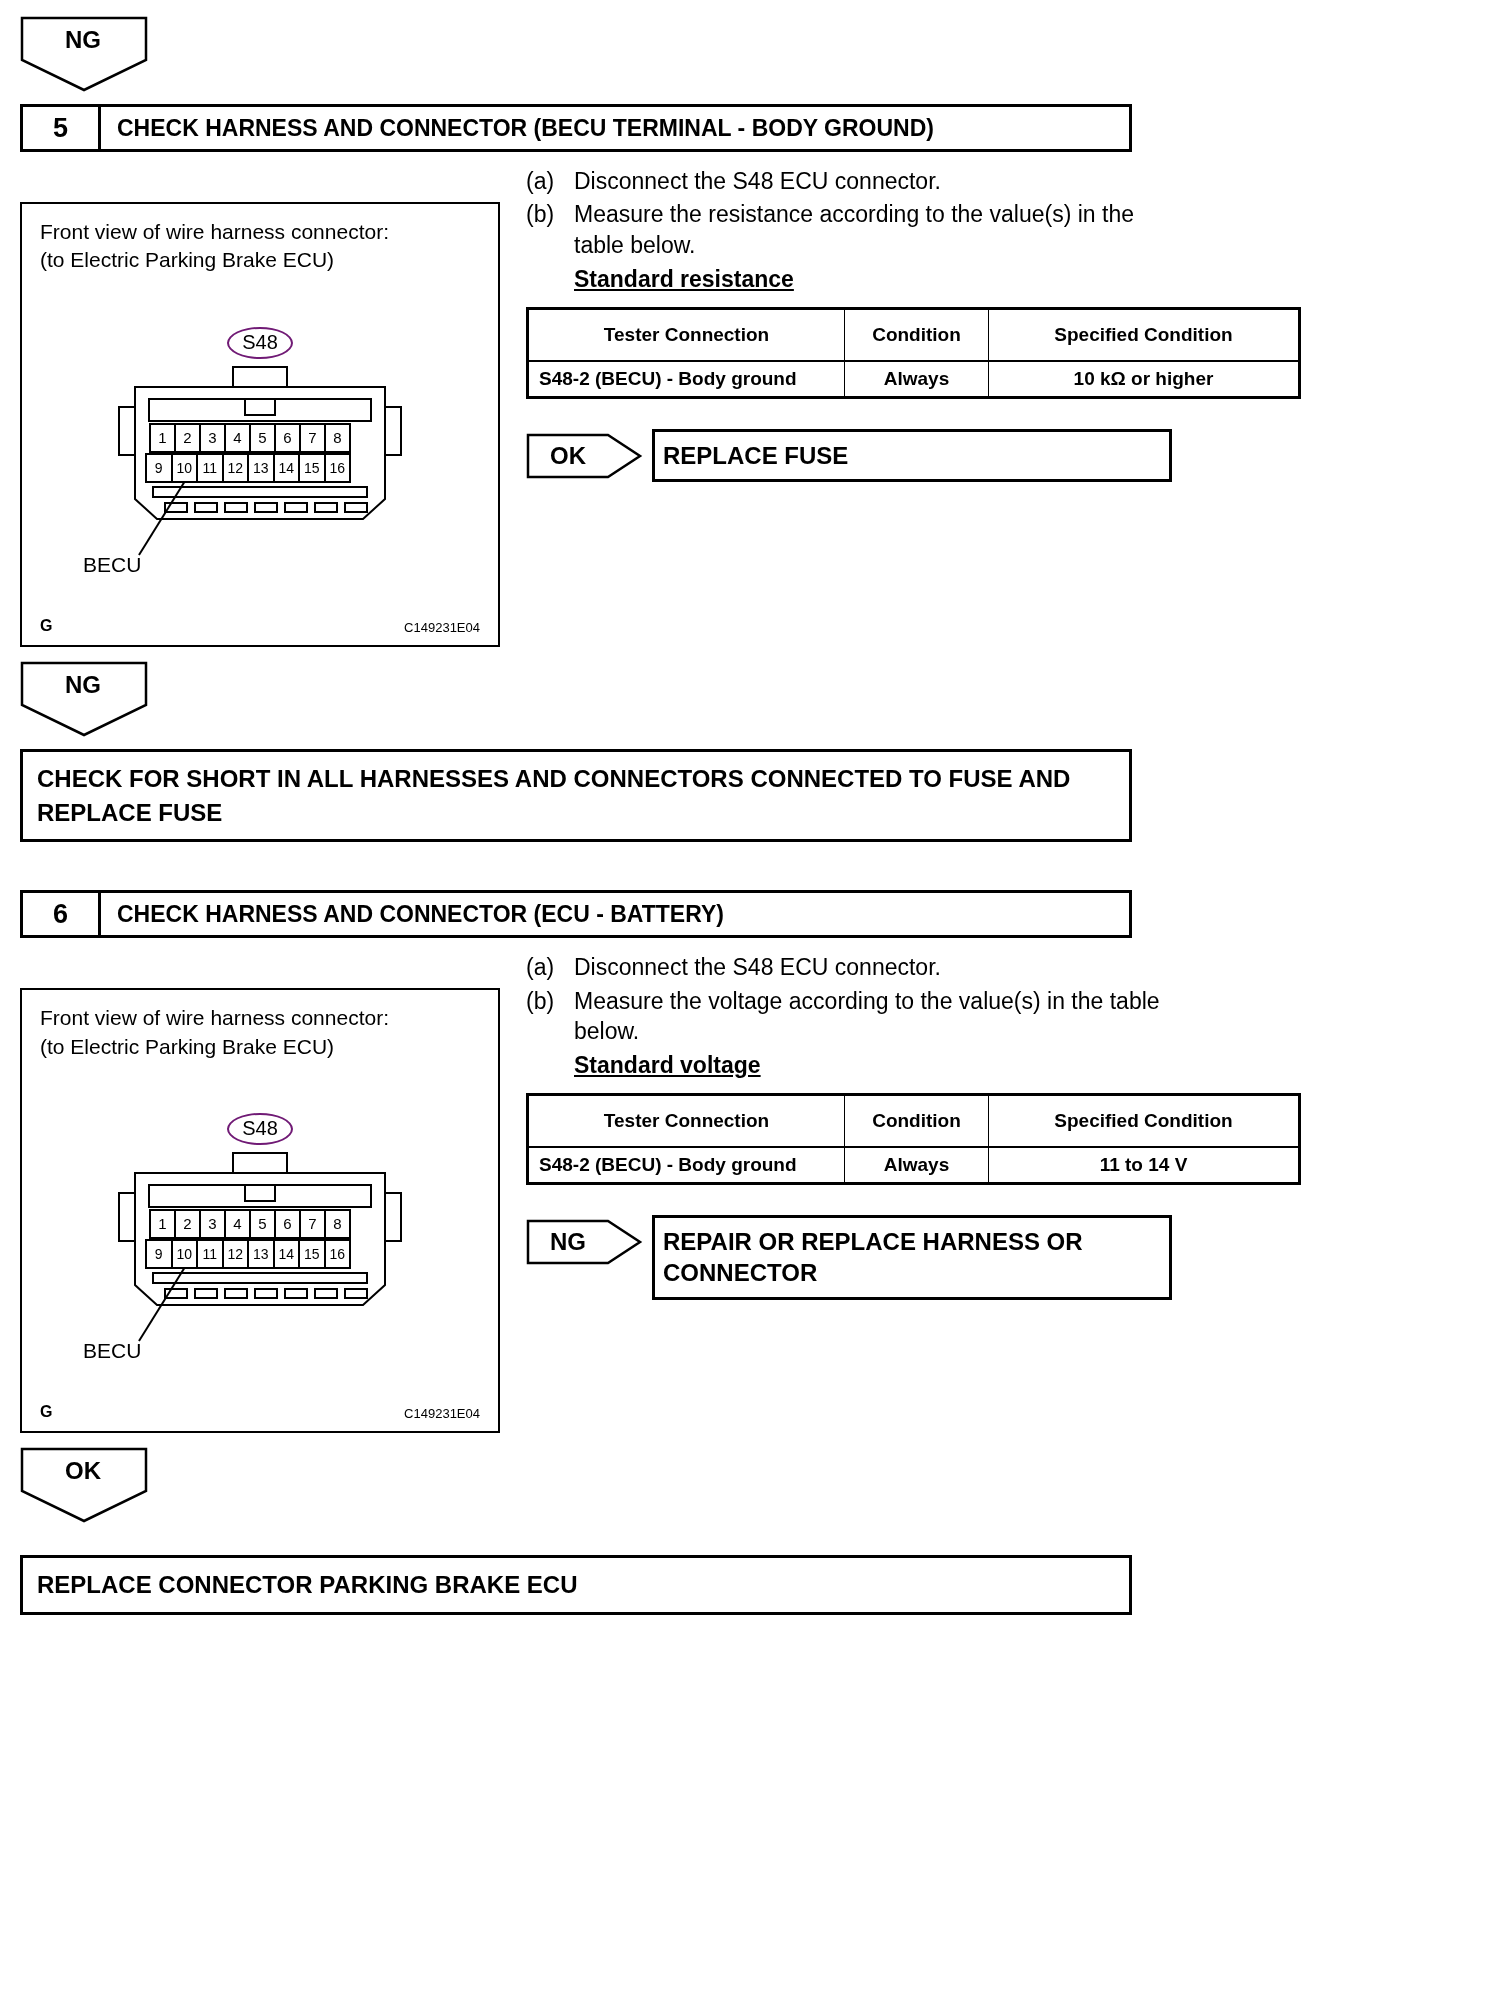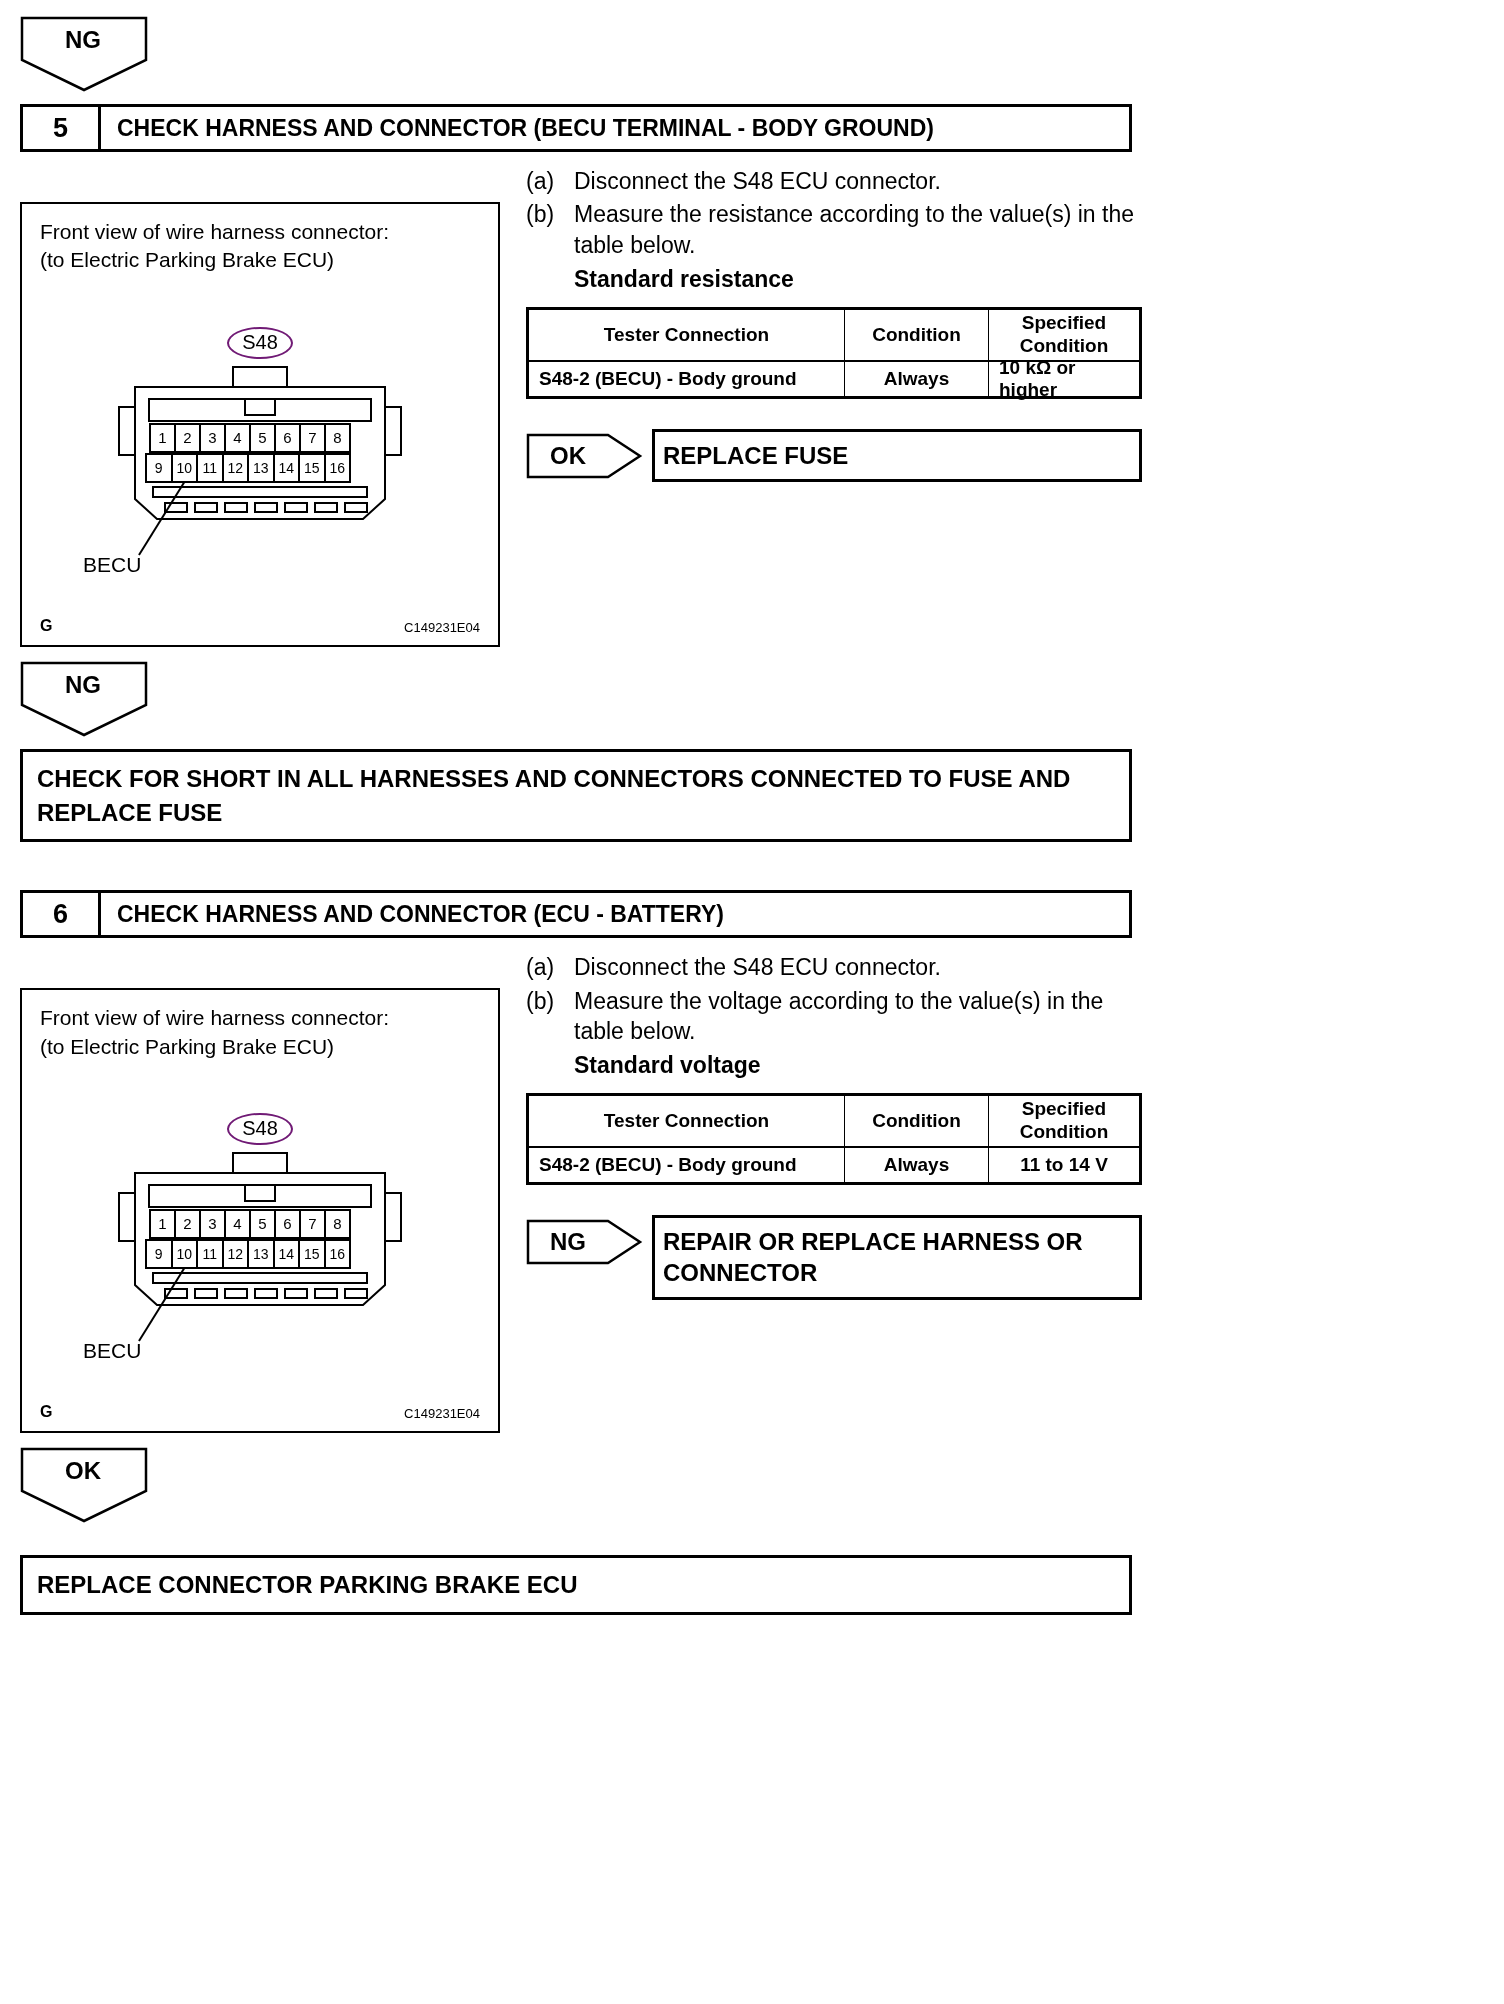--- a/index.html
+++ b/index.html
@@ -41,24 +41,24 @@
   .becu-label { position:absolute; left:-22px; top:190px; font-size:21px; }
   .figure-bottom { margin-top:auto; display:flex; justify-content:space-between; align-items:flex-end; }
   .g-label { font-weight:bold; font-size:16px; }
   .fig-code { font-size:13px; }
 
   
   .right-col { margin-left:26px; width:646px; }
   .instr { display:flex; font-size:23px; line-height:1.32; margin-bottom:3px; }
   .instr-label { width:48px; flex:none; }
   .instr-text { flex:1; }
-  .standard { font-weight:bold; font-size:23px; margin:6px 0 14px 48px; }
-
-  
-  .spec-table { border:3px solid #000; width:616px; display:grid; grid-template-columns:316px 144px 1fr; }
+  .standard { font-weight:bold; font-size:23px; margin:6px 0 14px 48px;text-decoration:underline; }
+
+  
+  .spec-table { border:3px solid #000; width:775px; display:grid; grid-template-columns:316px 144px 1fr; }
   .spec-table .th {
     font-weight:bold; font-size:19px; display:flex; align-items:center; justify-content:center;
     text-align:center; height:52px; border-bottom:2.5px solid #000; border-right:1.5px solid #000;
     padding:0 10px; line-height:1.2;
   }
   .spec-table .th.last, .spec-table .td.last { border-right:none; }
   .spec-table .td {
     font-weight:bold; font-size:19px; height:34px; display:flex; align-items:center;
     border-right:1.5px solid #000; padding:0 10px;
   }

